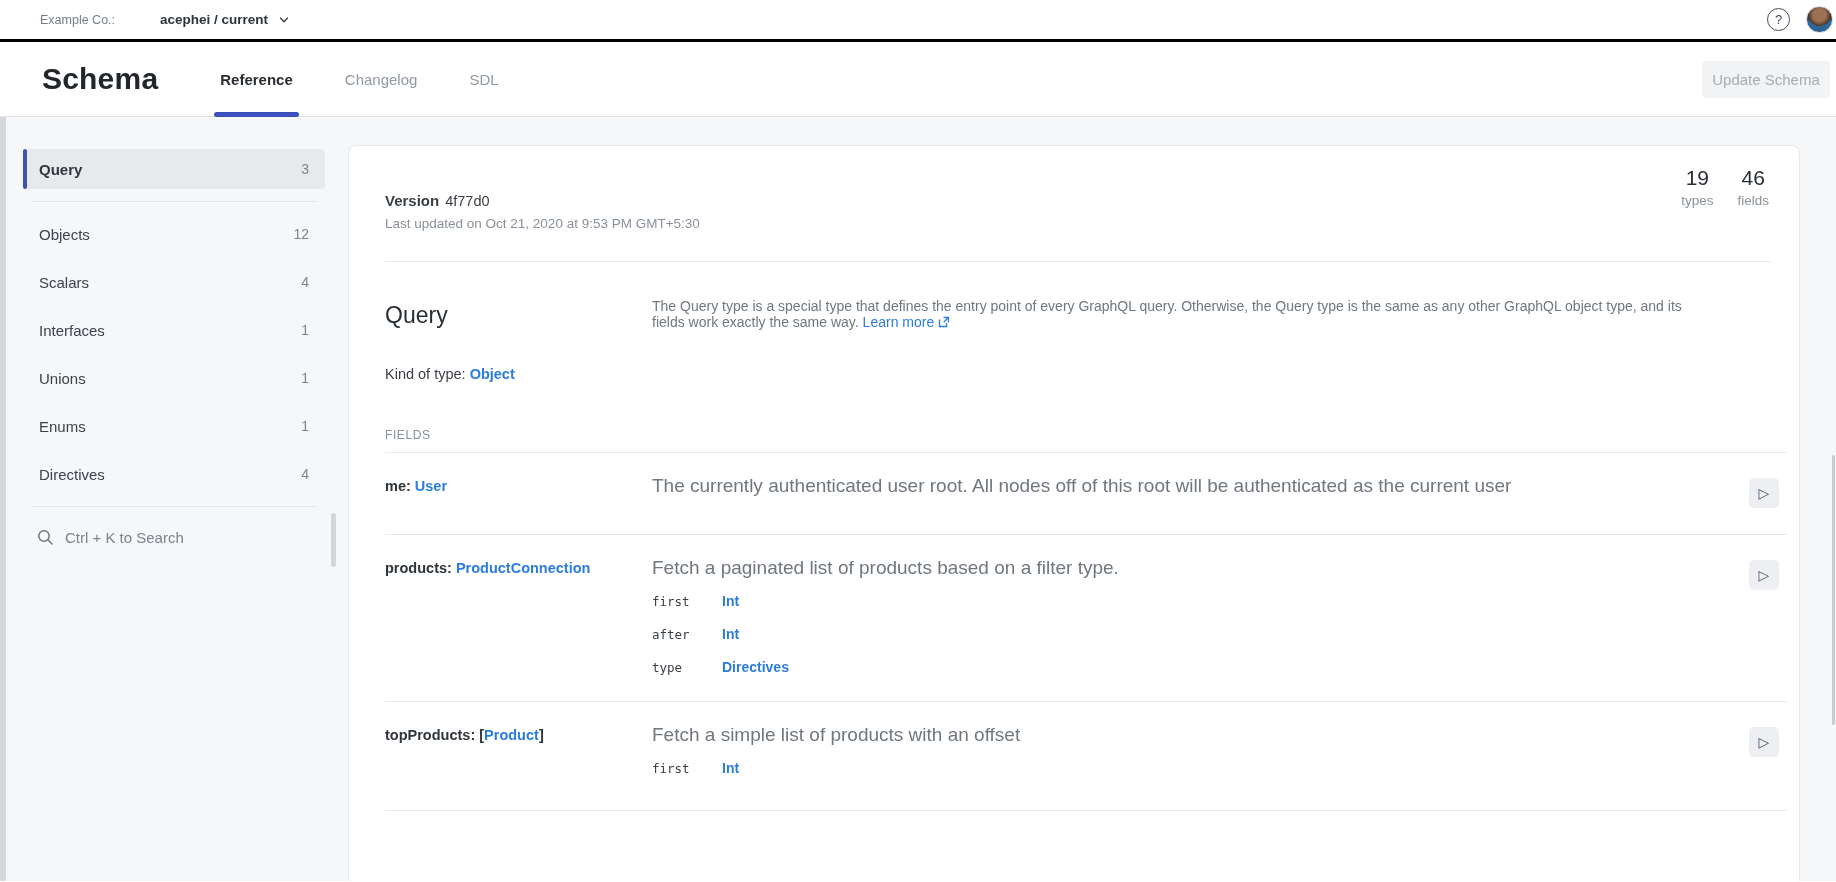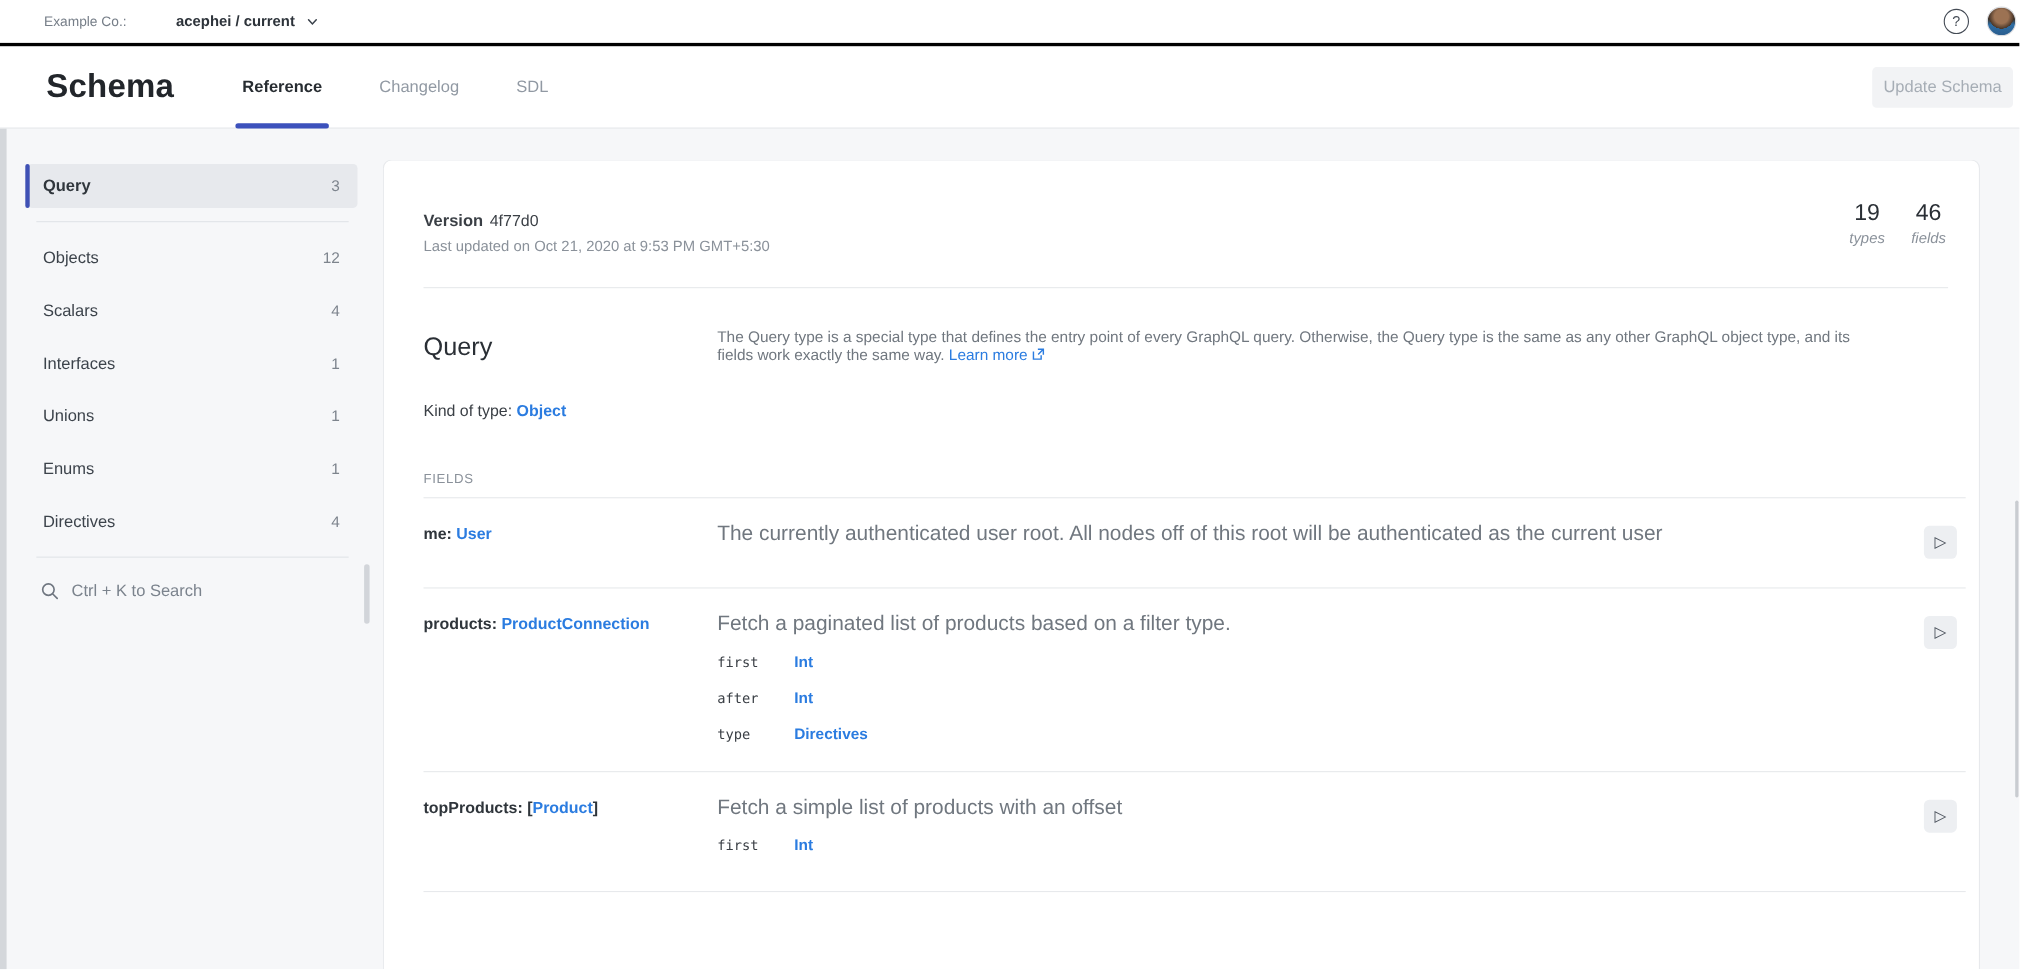--- a/index.html
+++ b/index.html
@@ -64,24 +64,24 @@
   
   .card { position:absolute; left:348px; top:28px; width:1452px; bottom:0;
     background:#fff; border:1px solid #e7e9ec; border-bottom:none;
     border-radius:8px 8px 0 0; overflow:hidden; }
   .card-head { position:relative; padding:30px 28px 0 36px; }
   .graph-title { font-size:24px; font-weight:700; color:#24282d; }
   .version-line { margin-top:16px; font-size:15px; color:#3a3f45; }
   .version-line .vlabel { font-weight:700; }
   .version-line .vval { font-family:Liberation Sans, sans-serif; font-size:14.5px; margin-left:6px; }
   .updated-line { margin-top:7px; font-size:13.5px; color:#8a919a; }
-  .stats { position:absolute; right:30px; top:36px; display:flex; gap:24px;justify-content:flex-end; }
+  .stats { position:absolute; right:30px; top:20px; display:flex; gap:24px;justify-content:flex-end; }
   .stat { text-align:center; }
   .stat .num { font-size:21px; color:#2a2f35; }
-  .stat .slabel { font-size:13.5px; color:#8a919a; margin-top:3px;font-style:italic; }
+  .stat .slabel { font-size:13.5px; color:#8a919a; margin-top:3px; }
   .head-divider { margin-top:30px; border:none; border-top:1px solid #e7e9ec; }
 
   .type-section { padding:40px 12px 0 36px; }
   .grid-row { display:grid; grid-template-columns:267px 1fr 44px; }
   .type-name { font-size:23px; color:#2a2f35; }
   .type-desc { font-size:14px; color:#70777f; line-height:16px; padding-right:46px; margin-top:-4px; }
   .link { color:#2b7ce0; text-decoration:none; cursor:pointer; }
   .ext-icon { display:inline-block; vertical-align:-1px; margin-left:4px; }
   .kind-line { margin-top:36px; font-size:14.5px; color:#3a3f45; }
   .kind-line .link { font-weight:700; }

